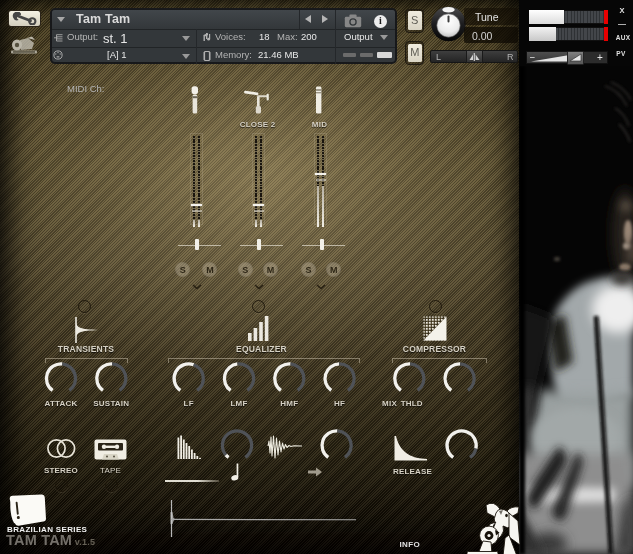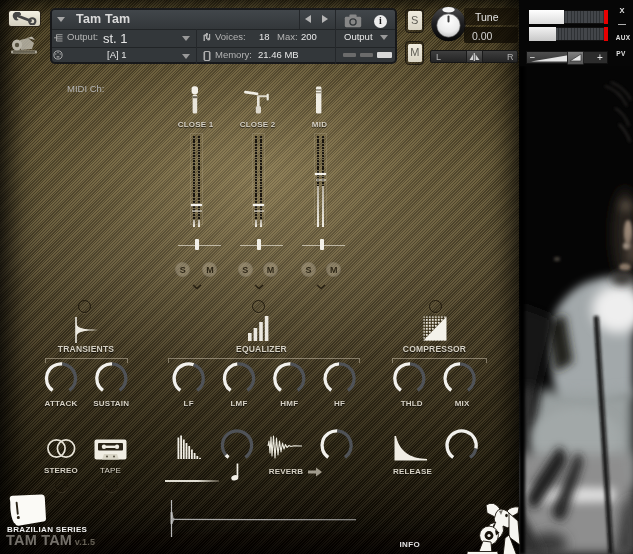--- a/index.html
+++ b/index.html
@@ -236,21 +236,20 @@
 <rect x="76" y="7.6" width="14.5" height="2.7" rx="1.3" fill="#f0ede4" transform="rotate(8 83 9)"></rect>
 <rect x="89" y="11.2" width="10.5" height="2" rx="1" fill="#dcd8cb"></rect>
 <rect x="98.6" y="9.8" width="2.2" height="6.6" rx="0.9" fill="#eceadf"></rect>
 <rect x="89" y="13" width="2.6" height="9.5" fill="#e8e4da"></rect>
 <rect x="87.8" y="22" width="5.2" height="7.5" rx="1.6" fill="#ddd8cc"></rect>
 <rect x="148" y="2.6" width="5.4" height="27" rx="1.4" fill="#efece3"></rect>
 <rect x="148" y="5.2" width="5.4" height="1.6" fill="#8a8474"></rect>
 <rect x="148" y="8.0" width="5.4" height="1.4" fill="#9a9484"></rect>
 </g>
 </svg>
-<div style="position:absolute;left:115.5px;top:119.5px;width:160px;text-align:center;font-size:8px;font-weight:700;color:#d6d1c4;letter-spacing:0.2px;text-shadow:0 1px 1px rgba(0,0,0,0.7);">CLOSE 1</div>
 <div style="position:absolute;left:177.5px;top:119.5px;width:160px;text-align:center;font-size:8px;font-weight:700;color:#d6d1c4;letter-spacing:0.2px;text-shadow:0 1px 1px rgba(0,0,0,0.7);">CLOSE 2</div>
 <div style="position:absolute;left:239.5px;top:119.5px;width:160px;text-align:center;font-size:8px;font-weight:700;color:#d6d1c4;letter-spacing:0.2px;text-shadow:0 1px 1px rgba(0,0,0,0.7);">MID</div>
 <div class="abs" style="left:190.0px;top:132.5px;width:13px;height:92px;border:1px solid rgba(190,180,155,0.25);"></div>
     <div class="abs" style="left:193.2px;top:135.5px;width:2.2px;height:84.0px;background:repeating-linear-gradient(180deg,#1a150e 0 1.8px,#716952 1.8px 2.7px);"></div>
     <div class="abs" style="left:193.2px;top:219.5px;width:2.2px;height:7.0px;background:linear-gradient(180deg,#b6b0a2,#f0ede4);"></div>
     <div class="abs" style="left:197.6px;top:135.5px;width:2.2px;height:84.0px;background:repeating-linear-gradient(180deg,#1a150e 0 1.8px,#716952 1.8px 2.7px);"></div>
     <div class="abs" style="left:197.6px;top:219.5px;width:2.2px;height:7.0px;background:linear-gradient(180deg,#b6b0a2,#f0ede4);"></div>
     <div class="abs" style="left:191.0px;top:203.5px;width:11px;height:2.6px;background:#f4f2ec;box-shadow:0 0 2px rgba(255,255,250,0.5);"></div>
     <div class="abs" style="left:191.5px;top:210.0px;width:10px;height:1.6px;background:rgba(240,238,230,0.5);"></div>
 <div class="abs" style="left:252.0px;top:132.5px;width:13px;height:92px;border:1px solid rgba(190,180,155,0.25);"></div>
@@ -343,21 +342,21 @@
       <path d="M 451.23 34.46 A 14.6 14.6 0 0 1 460.11 7.91" stroke="#f2f1ed" stroke-width="3.3" fill="none" stroke-linecap="butt"></path>
       <path d="M 460.11 7.91 A 14.6 14.6 0 0 1 467.97 34.46" stroke="#4f5257" stroke-width="3.3" fill="none" stroke-linecap="butt"></path>
     </svg>
 <div style="position:absolute;left:-19px;top:398.5px;width:160px;text-align:center;font-size:8px;font-weight:700;color:#d6d1c4;letter-spacing:0.2px;text-shadow:0 1px 1px rgba(0,0,0,0.7);">ATTACK</div>
 <div style="position:absolute;left:31.299999999999997px;top:398.5px;width:160px;text-align:center;font-size:8px;font-weight:700;color:#d6d1c4;letter-spacing:0.2px;text-shadow:0 1px 1px rgba(0,0,0,0.7);">SUSTAIN</div>
 <div style="position:absolute;left:108.69999999999999px;top:398.5px;width:160px;text-align:center;font-size:8px;font-weight:700;color:#d6d1c4;letter-spacing:0.2px;text-shadow:0 1px 1px rgba(0,0,0,0.7);">LF</div>
 <div style="position:absolute;left:159px;top:398.5px;width:160px;text-align:center;font-size:8px;font-weight:700;color:#d6d1c4;letter-spacing:0.2px;text-shadow:0 1px 1px rgba(0,0,0,0.7);">LMF</div>
 <div style="position:absolute;left:209.3px;top:398.5px;width:160px;text-align:center;font-size:8px;font-weight:700;color:#d6d1c4;letter-spacing:0.2px;text-shadow:0 1px 1px rgba(0,0,0,0.7);">HMF</div>
 <div style="position:absolute;left:259.6px;top:398.5px;width:160px;text-align:center;font-size:8px;font-weight:700;color:#d6d1c4;letter-spacing:0.2px;text-shadow:0 1px 1px rgba(0,0,0,0.7);">HF</div>
 <div style="position:absolute;left:331.8px;top:398.5px;width:160px;text-align:center;font-size:8px;font-weight:700;color:#d6d1c4;letter-spacing:0.2px;text-shadow:0 1px 1px rgba(0,0,0,0.7);">THLD</div>
-<div style="position:absolute;left:382.1px;top:398.5px;width:160px;text-align:center;font-size:8px;font-weight:700;color:#d6d1c4;letter-spacing:0.2px;text-shadow:0 1px 1px rgba(0,0,0,0.7);">MIX</div>
+<div style="position:absolute;left:382.1px;top:398.5px;width:160px;font-size:8px;font-weight:700;color:#d6d1c4;letter-spacing:0.2px;text-shadow:0 1px 1px rgba(0,0,0,0.7);">MIX</div>
 <svg class="abs" style="left:45px;top:438px;" width="32" height="21" viewBox="0 0 32 21">
 <circle cx="11.5" cy="10.5" r="8.6" fill="none" stroke="#e8e4d8" stroke-width="1.7"></circle>
 <circle cx="21" cy="10.5" r="8.6" fill="none" stroke="#e8e4d8" stroke-width="1.7"></circle>
 </svg>
 <div style="position:absolute;left:-19px;top:465.5px;width:160px;text-align:center;font-size:8px;font-weight:700;color:#d6d1c4;letter-spacing:0.2px;text-shadow:0 1px 1px rgba(0,0,0,0.7);">STEREO</div>
 <svg class="abs" style="left:94px;top:438.5px;" width="33" height="21" viewBox="0 0 33 21">
 <rect x="0.5" y="0.5" width="32" height="20" rx="2" fill="#f0ede4"></rect>
 <rect x="4" y="4" width="25" height="7.5" rx="1" fill="#2a2418"></rect>
 <circle cx="10" cy="7.8" r="2.2" fill="#f0ede4"></circle>
 <circle cx="23" cy="7.8" r="2.2" fill="#f0ede4"></circle>
@@ -387,21 +386,20 @@
       <path d="M 13.63 33.46 A 14.6 14.6 0 0 1 10.82 30.88" stroke="#f2f1ed" stroke-width="3.3" fill="none" stroke-linecap="butt"></path>
       <path d="M 10.82 30.88 A 14.6 14.6 0 1 1 30.37 33.46" stroke="#4f5257" stroke-width="3.3" fill="none" stroke-linecap="butt"></path>
     </svg>
 <svg class="abs" style="left:228px;top:463px;" width="14" height="19" viewBox="0 0 14 19">
 <rect x="8.6" y="0.5" width="1.7" height="13.5" fill="#f0ede4"></rect>
 <ellipse cx="6.8" cy="14.8" rx="3.6" ry="2.6" fill="#f0ede4" transform="rotate(-18 6.8 14.8)"></ellipse>
 </svg>
 <svg class="abs" style="left:266px;top:434px;" width="40" height="27" viewBox="0 0 40 27">
 <path d="M2 12 L3 7 L4 19 L5 3 L6 22 L7.5 2 L9 24 L10.5 4 L12 21 L13.5 7 L15 18 L16.5 9 L18 15 L19.5 10.5 L21 13.5 L23 11.5 L25 12.5 L28 11.8 L36 12" fill="none" stroke="#eceade" stroke-width="1.1" stroke-linejoin="round"></path>
 </svg>
-<div style="position:absolute;left:206px;top:466.5px;width:160px;text-align:center;font-size:8px;font-weight:700;color:#d6d1c4;letter-spacing:0.2px;text-shadow:0 1px 1px rgba(0,0,0,0.7);">REVERB</div>
 <svg class="abs" style="left:307px;top:467px;" width="16" height="10" viewBox="0 0 16 10">
 <path d="M1 3.4 L9 3.4 L9 0.6 L15 5 L9 9.4 L9 6.6 L1 6.6 Z" fill="#a09a8c"></path>
 </svg>
 <svg class="abs" style="left:314px;top:424px;" width="45" height="45" viewBox="0 0 45 45">
       <path d="M 14.23 33.46 A 14.6 14.6 0 0 1 23.36 6.92" stroke="#f2f1ed" stroke-width="3.3" fill="none" stroke-linecap="butt"></path>
       <path d="M 23.36 6.92 A 14.6 14.6 0 0 1 30.97 33.46" stroke="#4f5257" stroke-width="3.3" fill="none" stroke-linecap="butt"></path>
     </svg>
 <svg class="abs" style="left:393px;top:436px;" width="35" height="26" viewBox="0 0 35 26">
 <path d="M1.5 0 L1.5 24.5 L34 24.5 L34 23 C20 22.5 8 18 3.5 2 L3 0 Z" fill="#f0ede4"></path>
 </svg>

